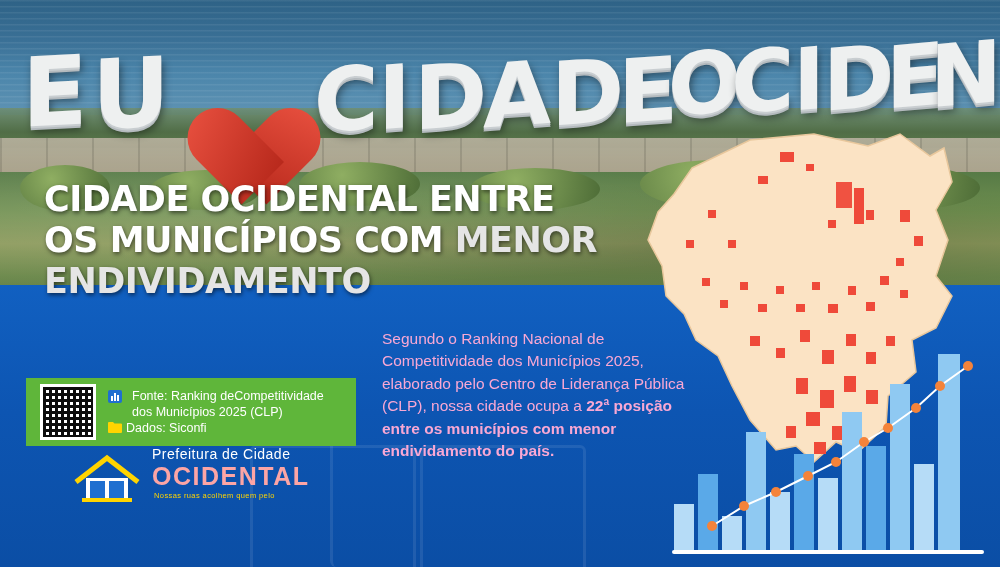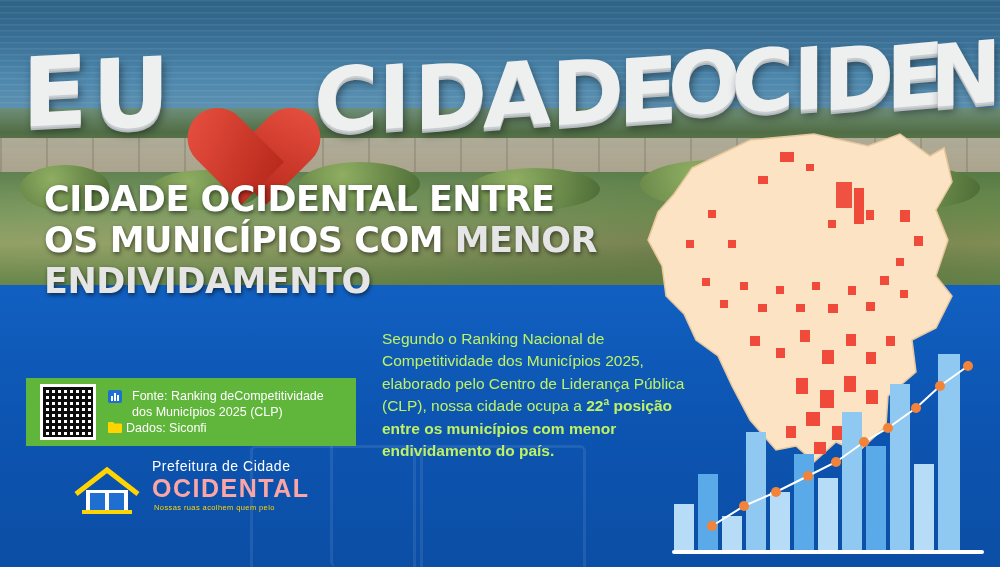--- a/index.html
+++ b/index.html
@@ -54,26 +54,26 @@
   .srcbox{position:absolute;left:26px;top:378px;width:330px;height:68px;background:#5fb63a;z-index:7;}
   .qr{position:absolute;left:40px;top:384px;width:56px;height:56px;background:#ffffff;z-index:8;padding:3px;box-sizing:border-box;}
   .qrinner{width:100%;height:100%;
      background-image:
        linear-gradient(90deg,#000 50%,transparent 50%),
        linear-gradient(#000 50%,transparent 50%);
      background-size:6px 6px,6px 6px;background-color:#fff;opacity:.95;}
   .srcline{position:absolute;color:#fff;font-size:12.5px;font-family:"Liberation Sans",sans-serif;z-index:9;line-height:1.25;}
 
   
-  .para{position:absolute;left:382px;top:328px;width:330px;z-index:7;color:#bef264;
+  .para{position:absolute;left:382px;top:328px;width:330px;z-index:7;color:#f9a8d4;
         font-size:15.5px;line-height:1.45;font-family:"Liberation Sans",sans-serif;}
   .para b{font-weight:bold;}
 
   
-  .logo{position:absolute;left:72px;top:456px;width:230px;height:70px;z-index:7;}
+  .logo{position:absolute;left:72px;top:444px;width:230px;height:70px;z-index:7;}
   .logo-txt1{position:absolute;left:80px;top:2px;color:#fff;font-size:14px;letter-spacing:.5px;}
   .logo-txt2{position:absolute;left:80px;top:18px;color:#fca5a5;font-size:25px;font-weight:bold;letter-spacing:1.5px;}
   .logo-txt3{position:absolute;left:82px;top:47px;color:#ffd400;font-size:7.5px;letter-spacing:.4px;}
 
   
   .mapwrap{position:absolute;left:600px;top:90px;width:400px;height:430px;z-index:4;}
   
   .chart{position:absolute;left:672px;top:330px;width:312px;height:232px;z-index:5;}
   .bar{position:absolute;bottom:12px;background:#5aa9e8;}
   .bar.light{background:#8fc9f2;}

